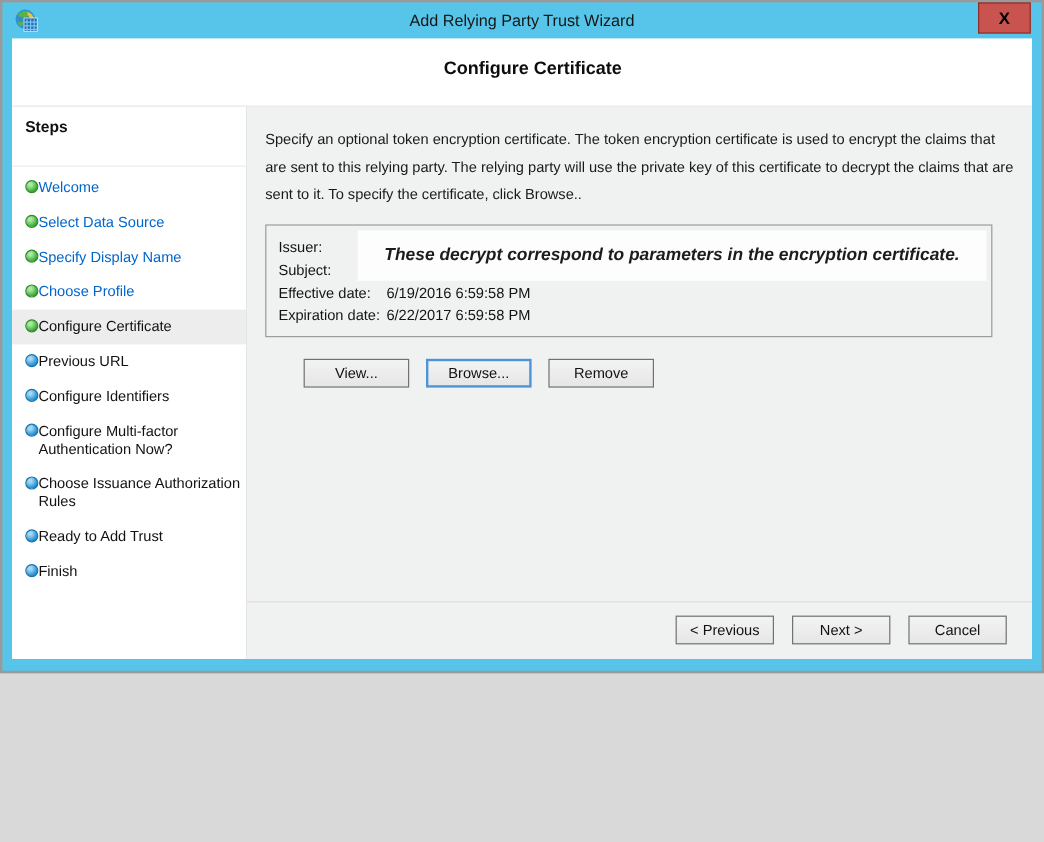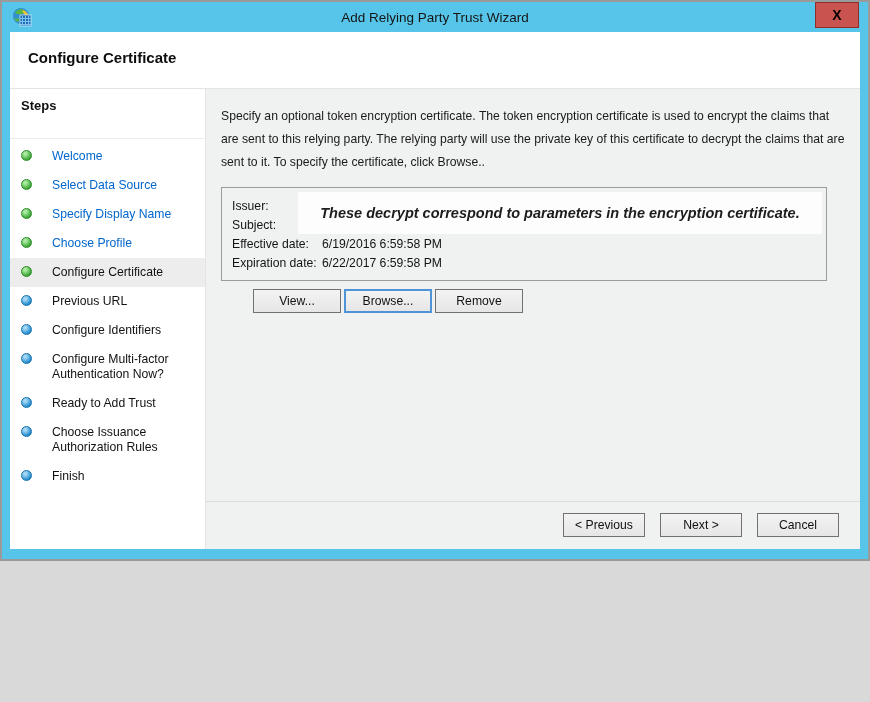--- a/index.html
+++ b/index.html
@@ -15,48 +15,48 @@
   .titlebar { height:30px; position:relative; display:flex; align-items:center; flex-shrink:0; }
   .app-icon { position:absolute; left:10px; top:5px; width:20px; height:20px; }
   .title-text { width:100%; text-align:center; font-size:13.5px; color:#151515; }
   .close-btn {
     position:absolute; right:9px; top:0px; width:44px; height:26px;
     background:#c9534f; border:1px solid #8e2f2c;
     display:flex; align-items:center; justify-content:center;
     font-size:14px; font-weight:bold; color:#000; cursor:default;
   }
   
-  .surface { flex:1; margin:0 8px 10px 8px; background:#ffffff; display:flex; flex-direction:column; min-height:0; }
+  .surface { flex:1; margin:0 8px 10px 8px; background:#ffffff; display:flex; flex-direction:column; min-height:0;align-items:center; }
   .hdr { height:56px; padding:17px 0 0 18px; flex-shrink:0; }
   .hdr h1 { font-size:15px; font-weight:bold; color:#0d0d0d; }
   .bodyrow { flex:1; display:flex; border-top:1px solid #e4e4e4; min-height:0; }
   
   .sidebar { width:196px; background:#ffffff; border-right:1px solid #e4e4e4; flex-shrink:0; }
   .steps-heading { font-size:13px; font-weight:bold; color:#111; padding:9px 12px 25px 11px; border-bottom:1px solid #ececec; }
   .steps-list { padding-top:3px; }
-  .step { display:flex; gap:20px; padding:7px 0 7px 11px; align-items:flex-start; font-size:12.2px; line-height:15px; }
+  .step { display:flex; gap:0; padding:7px 0 7px 11px; align-items:flex-start; font-size:12.2px; line-height:15px; }
   .dot { width:11px; height:11px; border-radius:50%; margin-top:1px; flex-shrink:0; }
   .step.done .dot, .step.current .dot { background:radial-gradient(circle at 35% 30%, #a9e9a0 15%, #34a32e 75%); border:1px solid #2b8c27; }
   .step.todo .dot { background:radial-gradient(circle at 35% 30%, #a3d7f4 15%, #1b87cd 75%); border:1px solid #1573ae; }
   .step.done .step-label { color:#0066cc; }
   .step.current { background:#ededed; }
   .step.current .step-label, .step.todo .step-label { color:#121212; }
   
   .main-col { flex:1; background:#f0f1f1; display:flex; flex-direction:column; min-width:0; }
   .main { flex:1; padding:16px 14px 0 15px; }
   .desc { font-size:12.2px; color:#1a1a1a; line-height:23px; max-width:640px; }
   .cert-box { margin-top:13px; border:1px solid #9c9c9c; background:#f0f1f1; padding:7px 10px 6px 10px; position:relative; margin-right:19px; }
   .cert-row { display:flex; margin:3px 0; font-size:12.2px; color:#141414; line-height:16px; }
   .cert-label { width:90px; flex-shrink:0; }
   .annotation-overlay {
     position:absolute; left:76px; top:4px; right:4px; height:42px;
     background:#fdfdfd; display:flex; align-items:center; justify-content:center;
   }
   .annotation-text { font-style:italic; font-weight:600; font-size:14.5px; color:#1c1c1c; }
-  .cert-btns { margin-top:8px; display:flex; gap:3px;padding-left:32px; }
+  .cert-btns { margin-top:18px; display:flex; gap:14px;padding-left:32px; }
   .btn {
     min-width:88px; height:24px; font-family:"Liberation Sans", sans-serif;
     font-size:12.2px; color:#111;
     background:linear-gradient(#f3f3f3,#e6e6e6);
     border:1px solid #717171; cursor:default;
   }
   .btn.focused { border:2px solid #4f94d6; }
   
   .footer { border-top:1px solid #dcdcdc; height:48px; flex-shrink:0; display:flex; justify-content:flex-end; align-items:flex-start; gap:15px; padding:11px 21px 16px 0; }
   .footer .btn { min-width:82px; height:24px; }
@@ -128,25 +128,25 @@
           <div class="step todo">
             <span class="dot"></span>
             <span class="step-label">Configure Identifiers</span>
           </div>
           <div class="step todo">
             <span class="dot"></span>
             <span class="step-label">Configure Multi-factor Authentication Now?</span>
           </div>
           <div class="step todo">
             <span class="dot"></span>
-            <span class="step-label">Ready to Add Trust</span>
+            <span class="step-label">Choose Issuance Authorization Rules</span>
           </div>
           <div class="step todo">
             <span class="dot"></span>
-            <span class="step-label">Choose Issuance Authorization Rules</span>
+            <span class="step-label">Ready to Add Trust</span>
           </div>
           <div class="step todo">
             <span class="dot"></span>
             <span class="step-label">Finish</span>
           </div>
         </div>
       </div>
 
       <div class="main-col">
         <div class="main">

